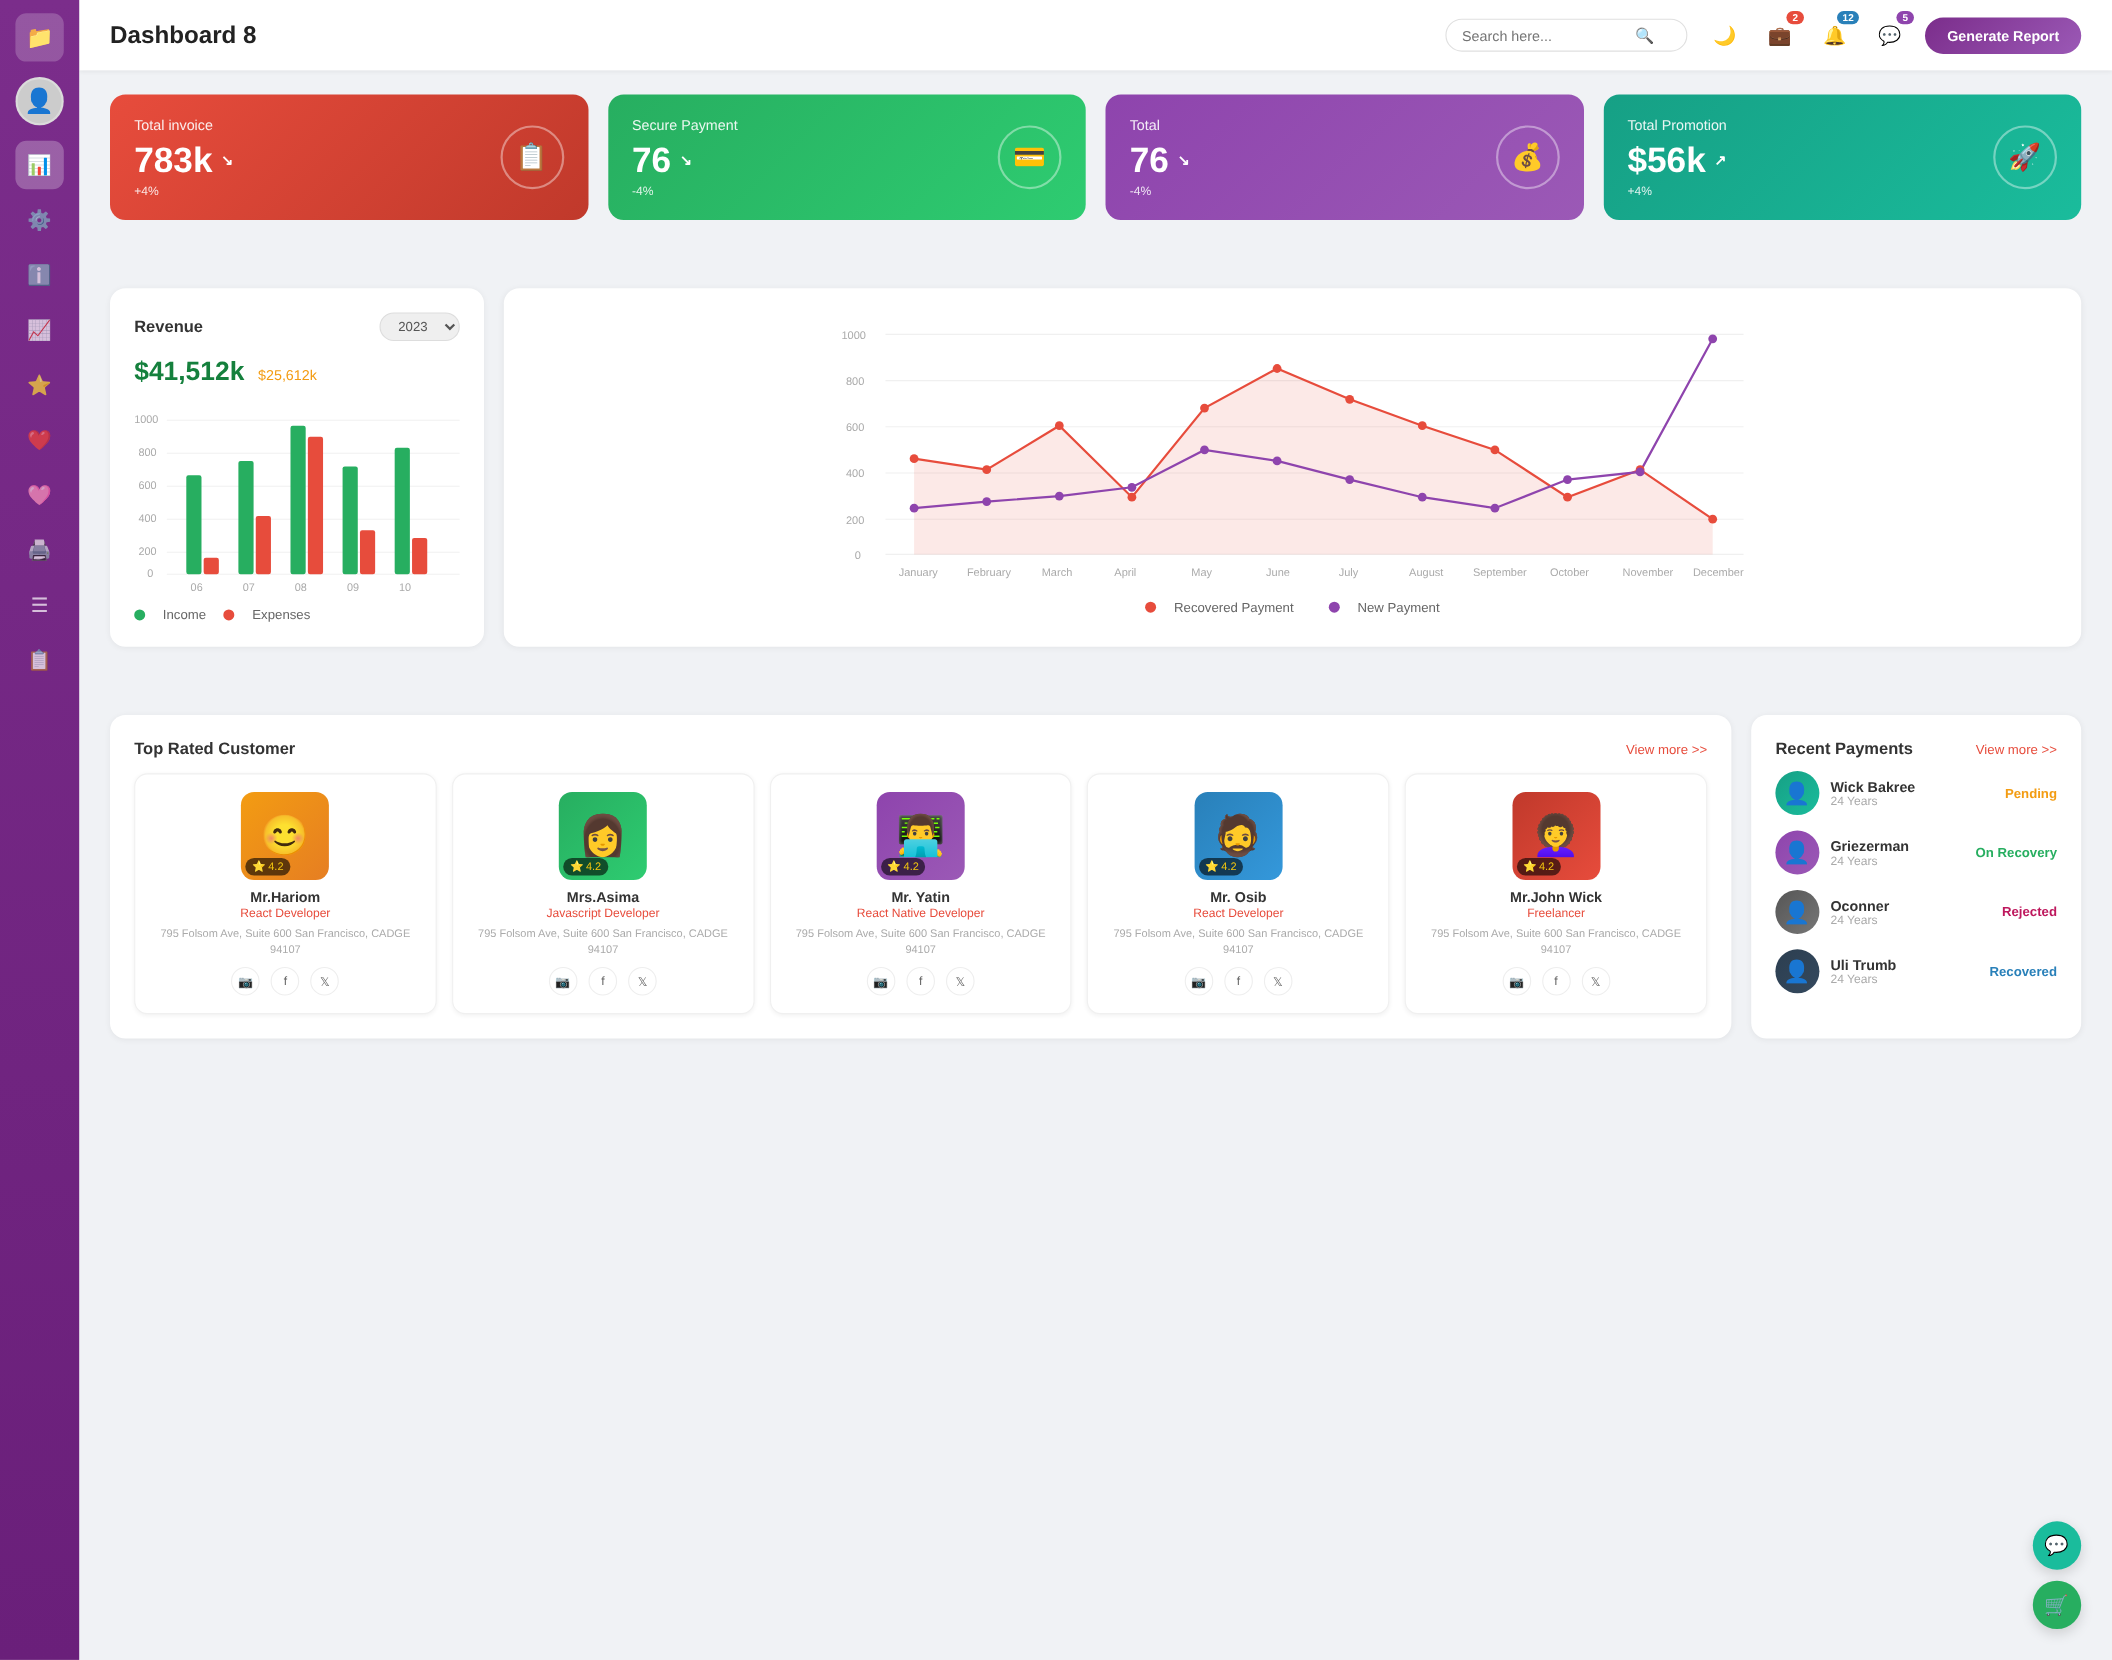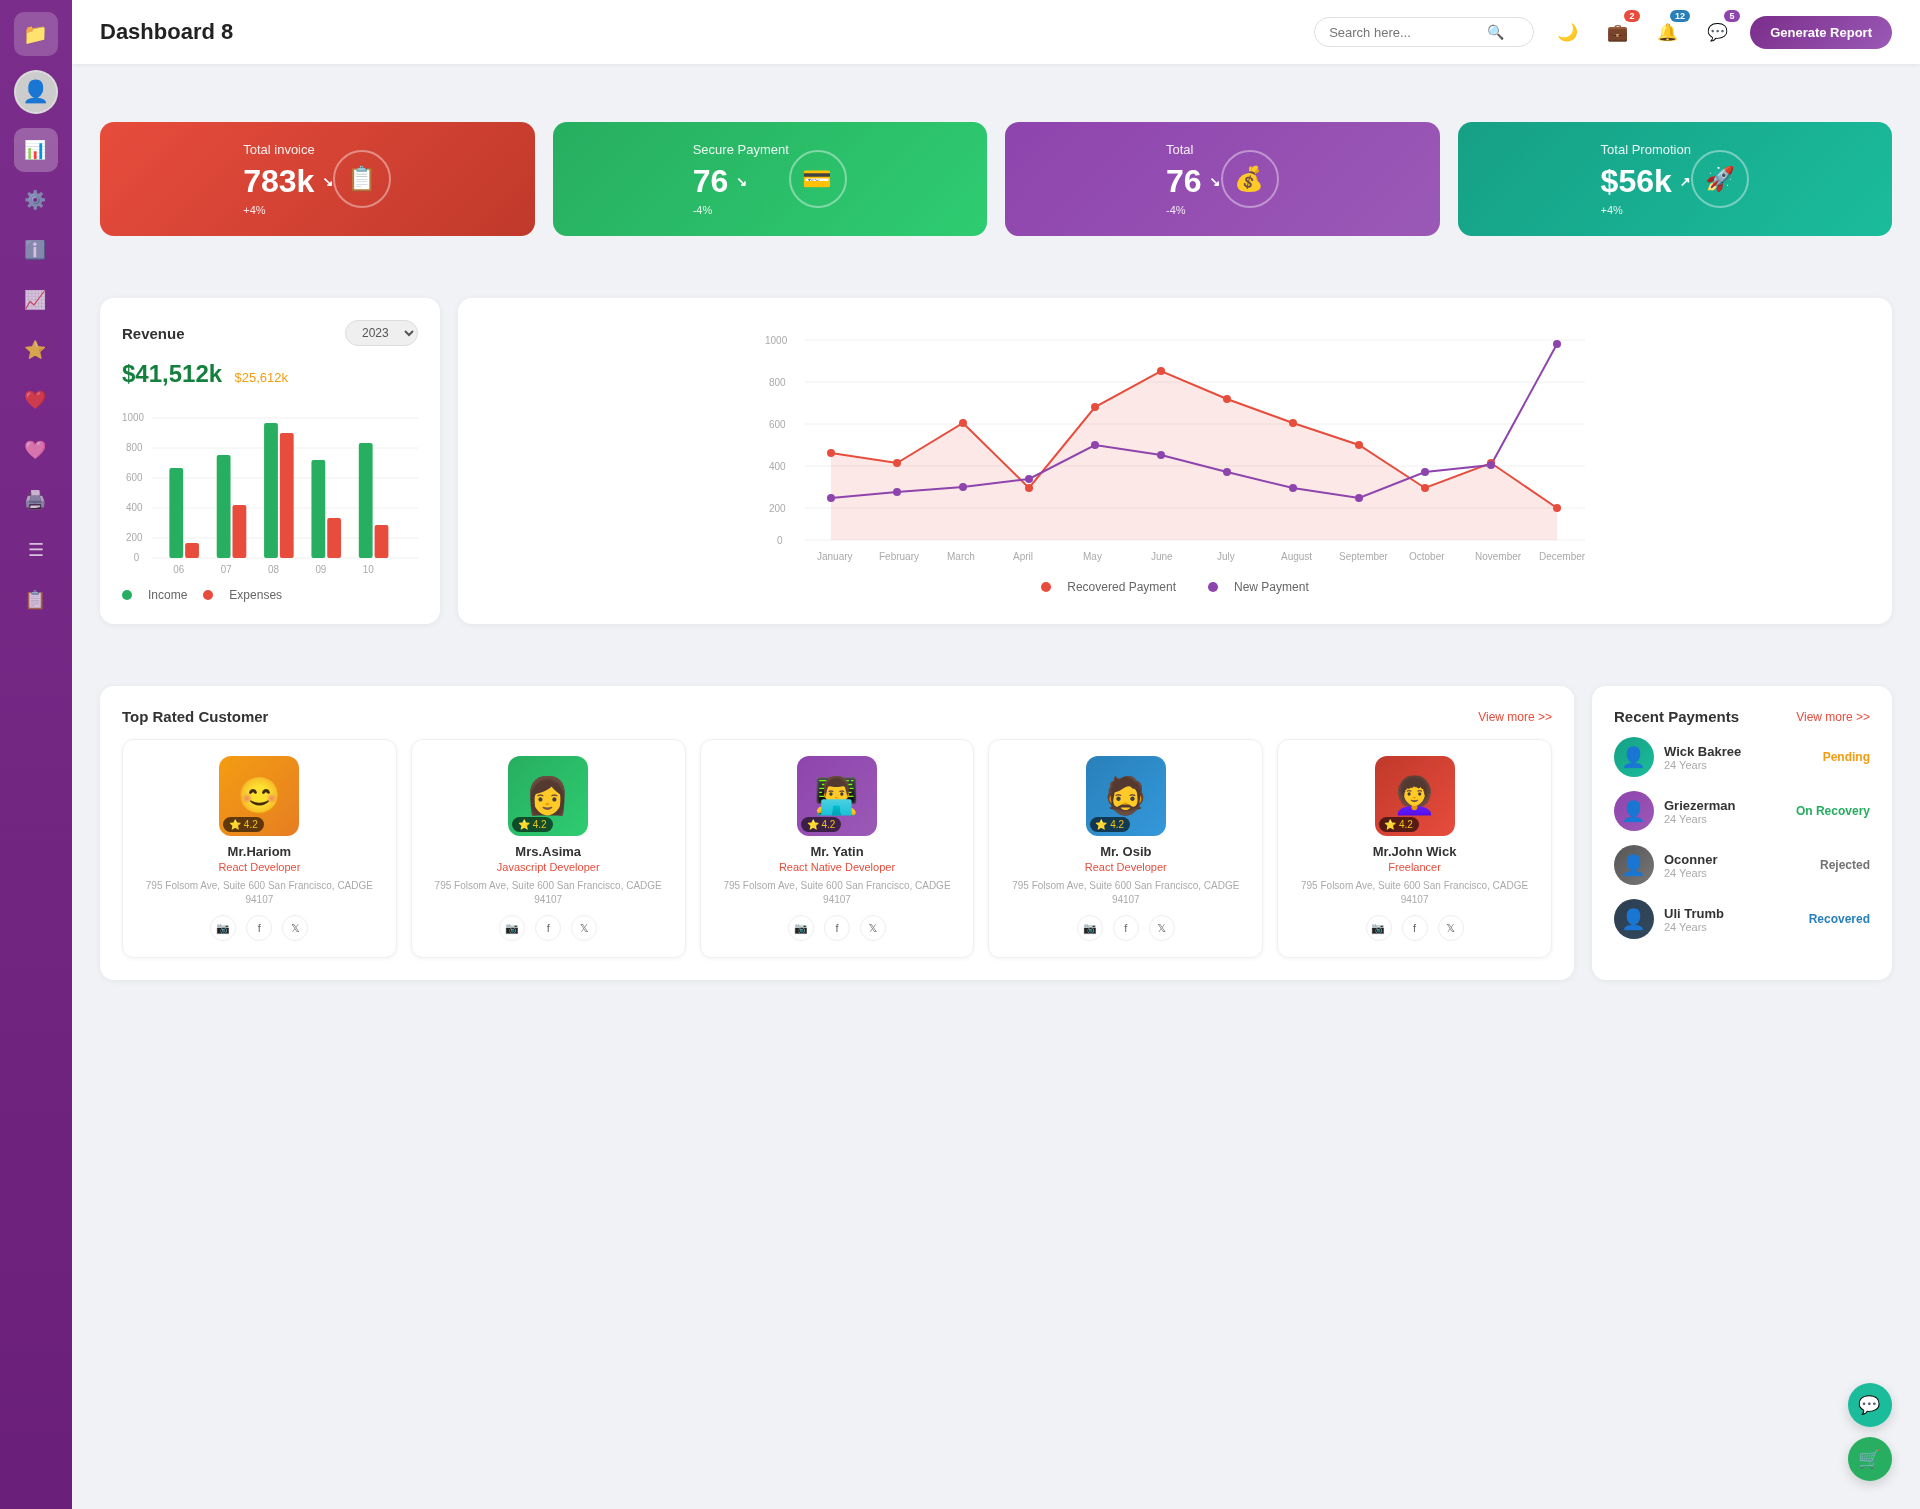--- a/index.html
+++ b/index.html
@@ -114,23 +114,22 @@
 
     
     .content { padding: 22px 28px; flex: 1; }
 
     
     .stat-cards { display: grid; grid-template-columns: repeat(4, 1fr); gap: 18px; margin-bottom: 22px; }
     .stat-card {
       border-radius: 14px;
       padding: 20px 22px;
       color: white;
-      display: flex; align-items: center; justify-content: center;
+      display: flex; align-items: center; justify-content: space-between;
       min-height: 100px;
-      margin-top: 36px;
     }
     .stat-card.red { background: linear-gradient(135deg, #e74c3c, #c0392b); }
     .stat-card.green { background: linear-gradient(135deg, #27ae60, #2ecc71); }
     .stat-card.purple { background: linear-gradient(135deg, #8e44ad, #9b59b6); }
     .stat-card.teal { background: linear-gradient(135deg, #16a085, #1abc9c); }
     .stat-card-left {}
     .stat-card-label { font-size: 13px; opacity: 0.9; margin-bottom: 6px; }
     .stat-card-value { font-size: 32px; font-weight: 700; display: flex; align-items: center; gap: 8px; }
     .stat-card-trend { font-size: 11px; opacity: 0.85; margin-top: 4px; }
     .stat-card-icon {
@@ -219,21 +218,21 @@
     .payment-avatar {
       width: 40px; height: 40px; border-radius: 50%;
       background: #ddd; overflow: hidden; flex-shrink: 0;
     }
     .payment-info { flex: 1; }
     .payment-name { font-size: 13px; font-weight: 600; color: #333; }
     .payment-age { font-size: 11px; color: #aaa; }
     .payment-status { font-size: 12px; font-weight: 600; }
     .status-pending { color: #f39c12; }
     .status-recovery { color: #27ae60; }
-    .status-rejected { color: #737373; }
+    .status-rejected { color: #be185d; }
     .status-recovered { color: #2980b9; }
 
     .section-top { display: flex; align-items: center; justify-content: space-between; margin-bottom: 4px; }
     .view-more { font-size: 12px; color: #e74c3c; cursor: pointer; }
 
     
     .fab-container {
       position: fixed; bottom: 28px; right: 28px;
       display: flex; flex-direction: column; gap: 10px; z-index: 100;
     }

